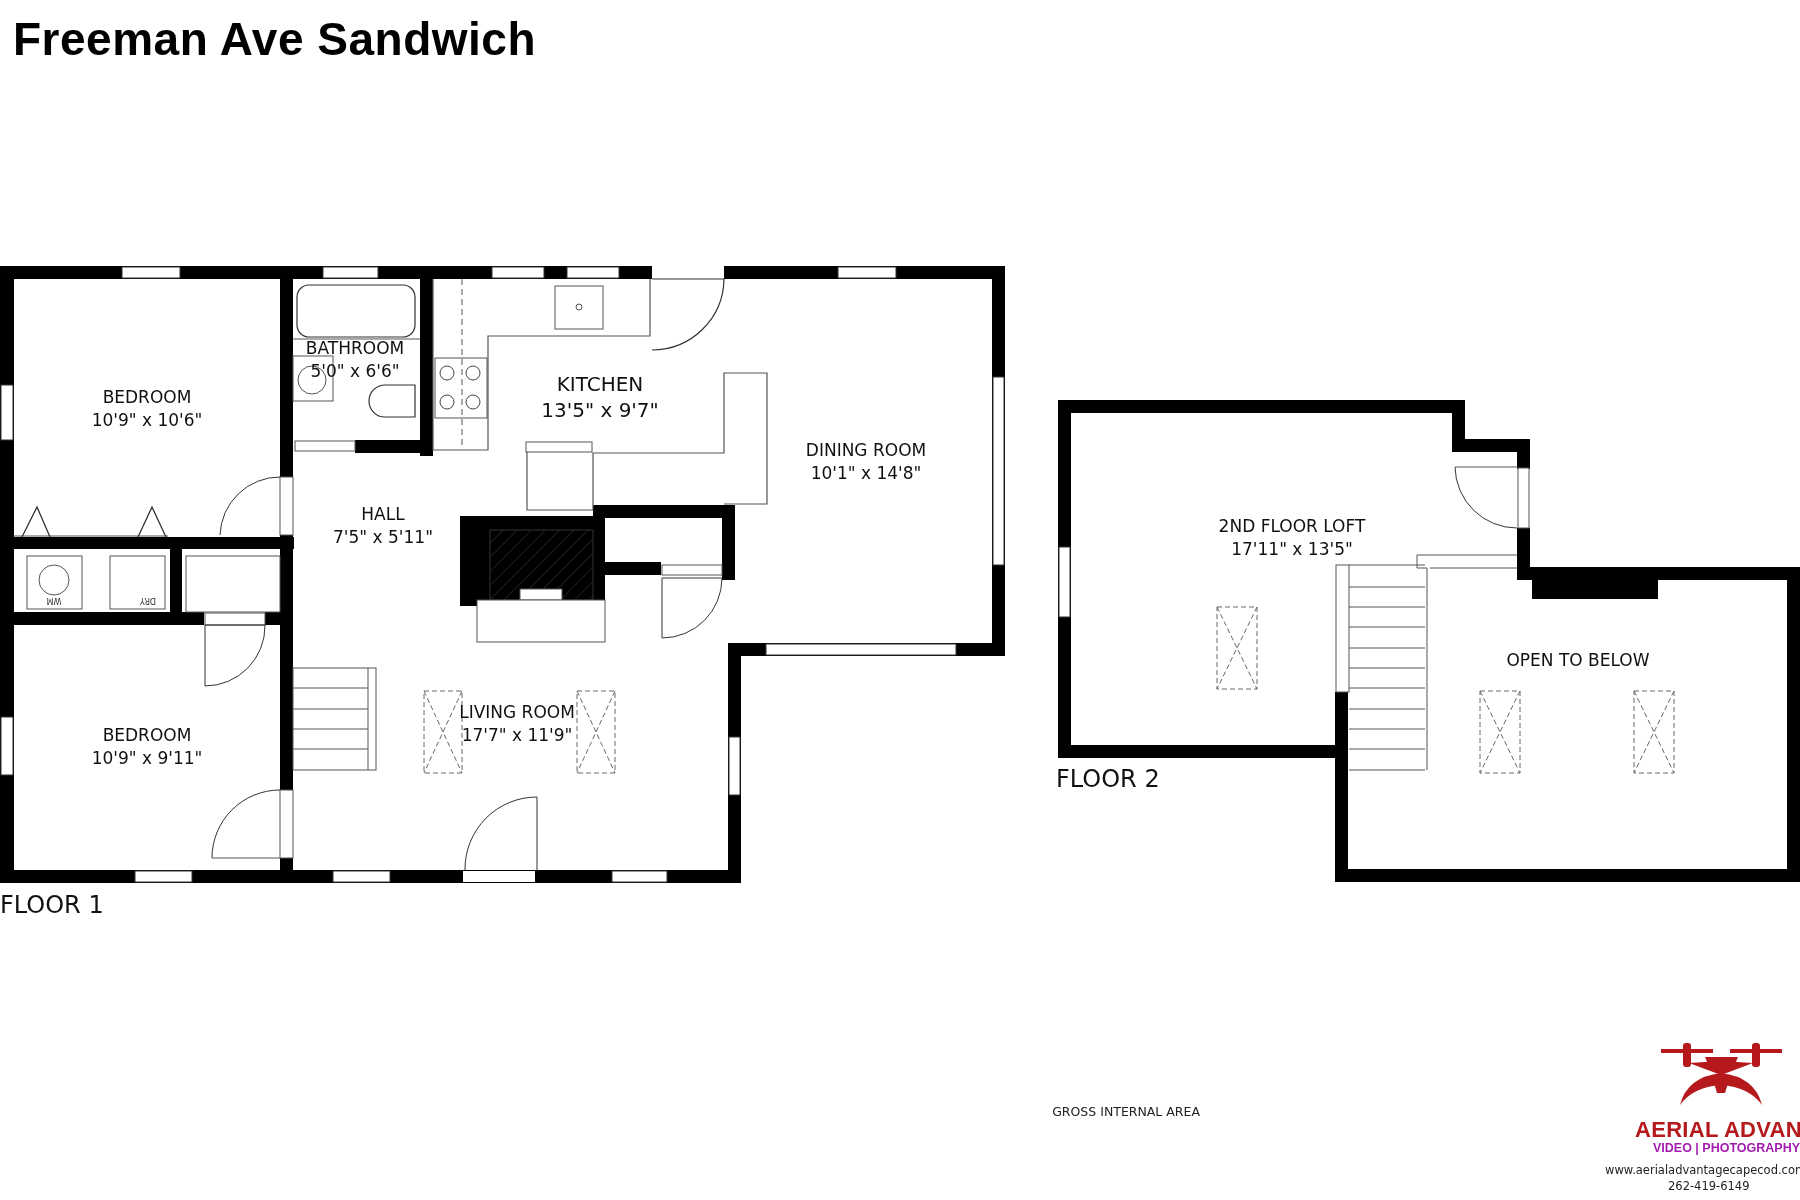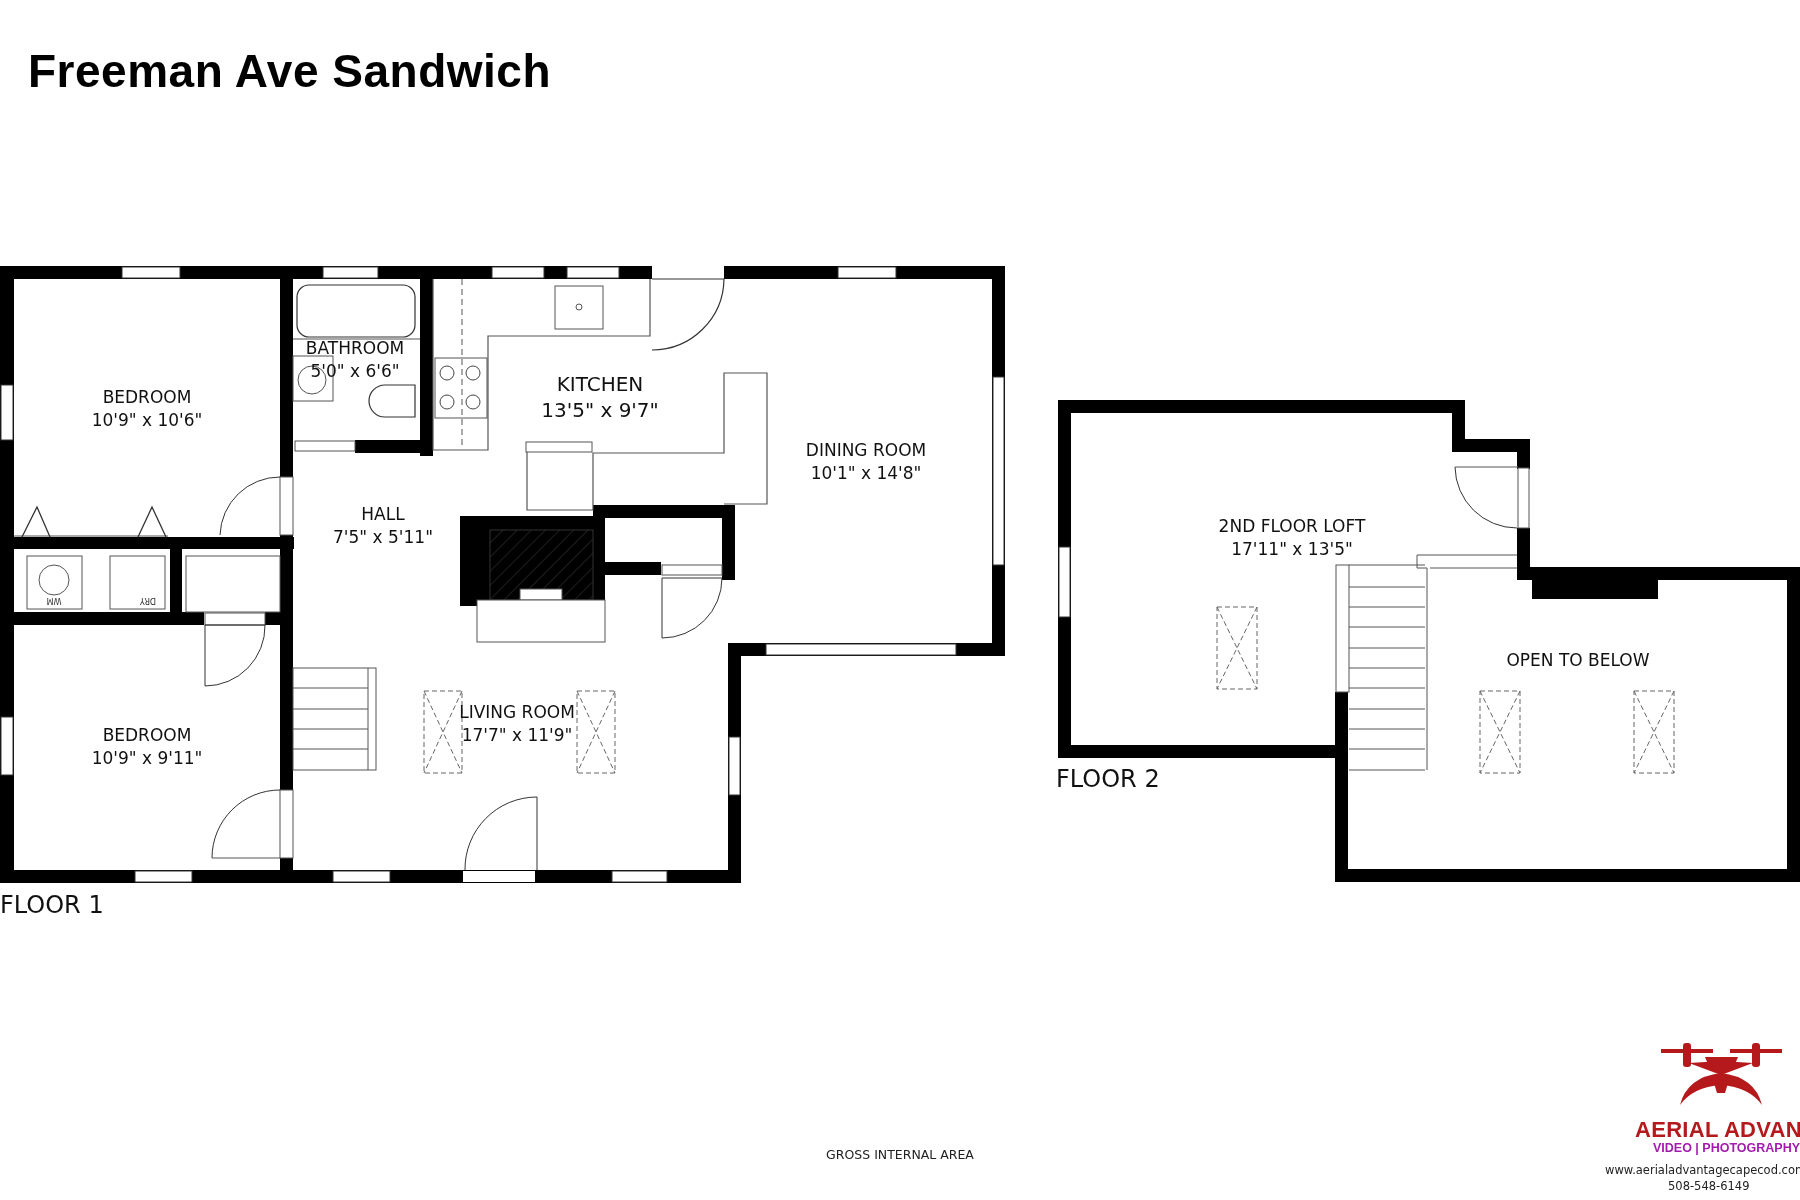--- a/index.html
+++ b/index.html
@@ -1,21 +1,21 @@
 <!DOCTYPE html>
 <html><head>
 <meta charset="utf-8">
 <style>
   html, body { margin:0; padding:0; background:#ffffff; }
   body { width:1800px; height:1200px; position:relative; overflow:hidden; font-family:"DejaVu Sans", sans-serif; color:#111; }
-  .title { position:absolute; left:28px; top:12px; font-family:"Liberation Sans", sans-serif; font-weight:bold; font-size:46px; color:#000; letter-spacing:0.5px;margin-top:32px; }
+  .title { position:absolute; left:13px; top:12px; font-family:"Liberation Sans", sans-serif; font-weight:bold; font-size:46px; color:#000; letter-spacing:0.5px; }
   svg.plan { position:absolute; left:0; top:0; }
   .room-label { font-family:"DejaVu Sans", sans-serif; font-size:17px; fill:#111; text-anchor:middle; }
   .floor-label { font-family:"DejaVu Sans", sans-serif; font-size:24px; fill:#111; }
-  .footer { position:absolute; left:600px; width:600px; top:1147px; text-align:center; font-family:"DejaVu Sans", sans-serif; font-size:12.5px; line-height:16px; color:#222; }
+  .footer { position:absolute; left:600px; width:600px; top:1104px; text-align:right; font-family:"DejaVu Sans", sans-serif; font-size:12.5px; line-height:16px; color:#222; }
   .footer .disclaimer { color:#aaa; }
   .logo { position:absolute; left:1595px; top:1035px; width:205px; height:165px; overflow:hidden; }
   .logo .brand { position:absolute; left:40px; top:82px; font-family:"Liberation Sans", sans-serif; font-weight:bold; font-size:22px; color:#b5191c; white-space:nowrap; letter-spacing:0.3px; }
   .logo .tag { position:absolute; left:58px; top:106px; font-family:"Liberation Sans", sans-serif; font-size:12.5px; color:#a21caf; white-space:nowrap; font-weight:bold; }
   .logo .web { position:absolute; left:10px; top:128px; font-family:"DejaVu Sans", sans-serif; font-size:11.5px; color:#222; white-space:nowrap; }
   .logo .phone { position:absolute; left:73px; top:144px; font-family:"DejaVu Sans", sans-serif; font-size:11.5px; color:#222; white-space:nowrap; }
 </style>
 </head>
 <body>
 
@@ -243,14 +243,14 @@
       <rect x="157" y="8" width="8" height="24" rx="3"></rect>
       <path d="M110 22 L143 22 L138 34 L115 34 Z"></path>
       <path d="M94 28 L126 26 L158 28 L126 40 Z"></path>
       <path d="M85 70 Q92 42 126 38 Q160 42 167 70 Q154 52 126 50 Q98 52 85 70 Z"></path>
       <path d="M119 48 L133 48 L130 58 L122 58 Z"></path>
     </g>
   </svg>
   <div class="brand">AERIAL ADVANTAGE</div>
   <div class="tag">VIDEO | PHOTOGRAPHY</div>
   <div class="web">www.aerialadvantagecapecod.com</div>
-  <div class="phone">508-548-6149</div>
+  <div class="phone">262-419-6149</div>
 </div>
 
 </body></html>

